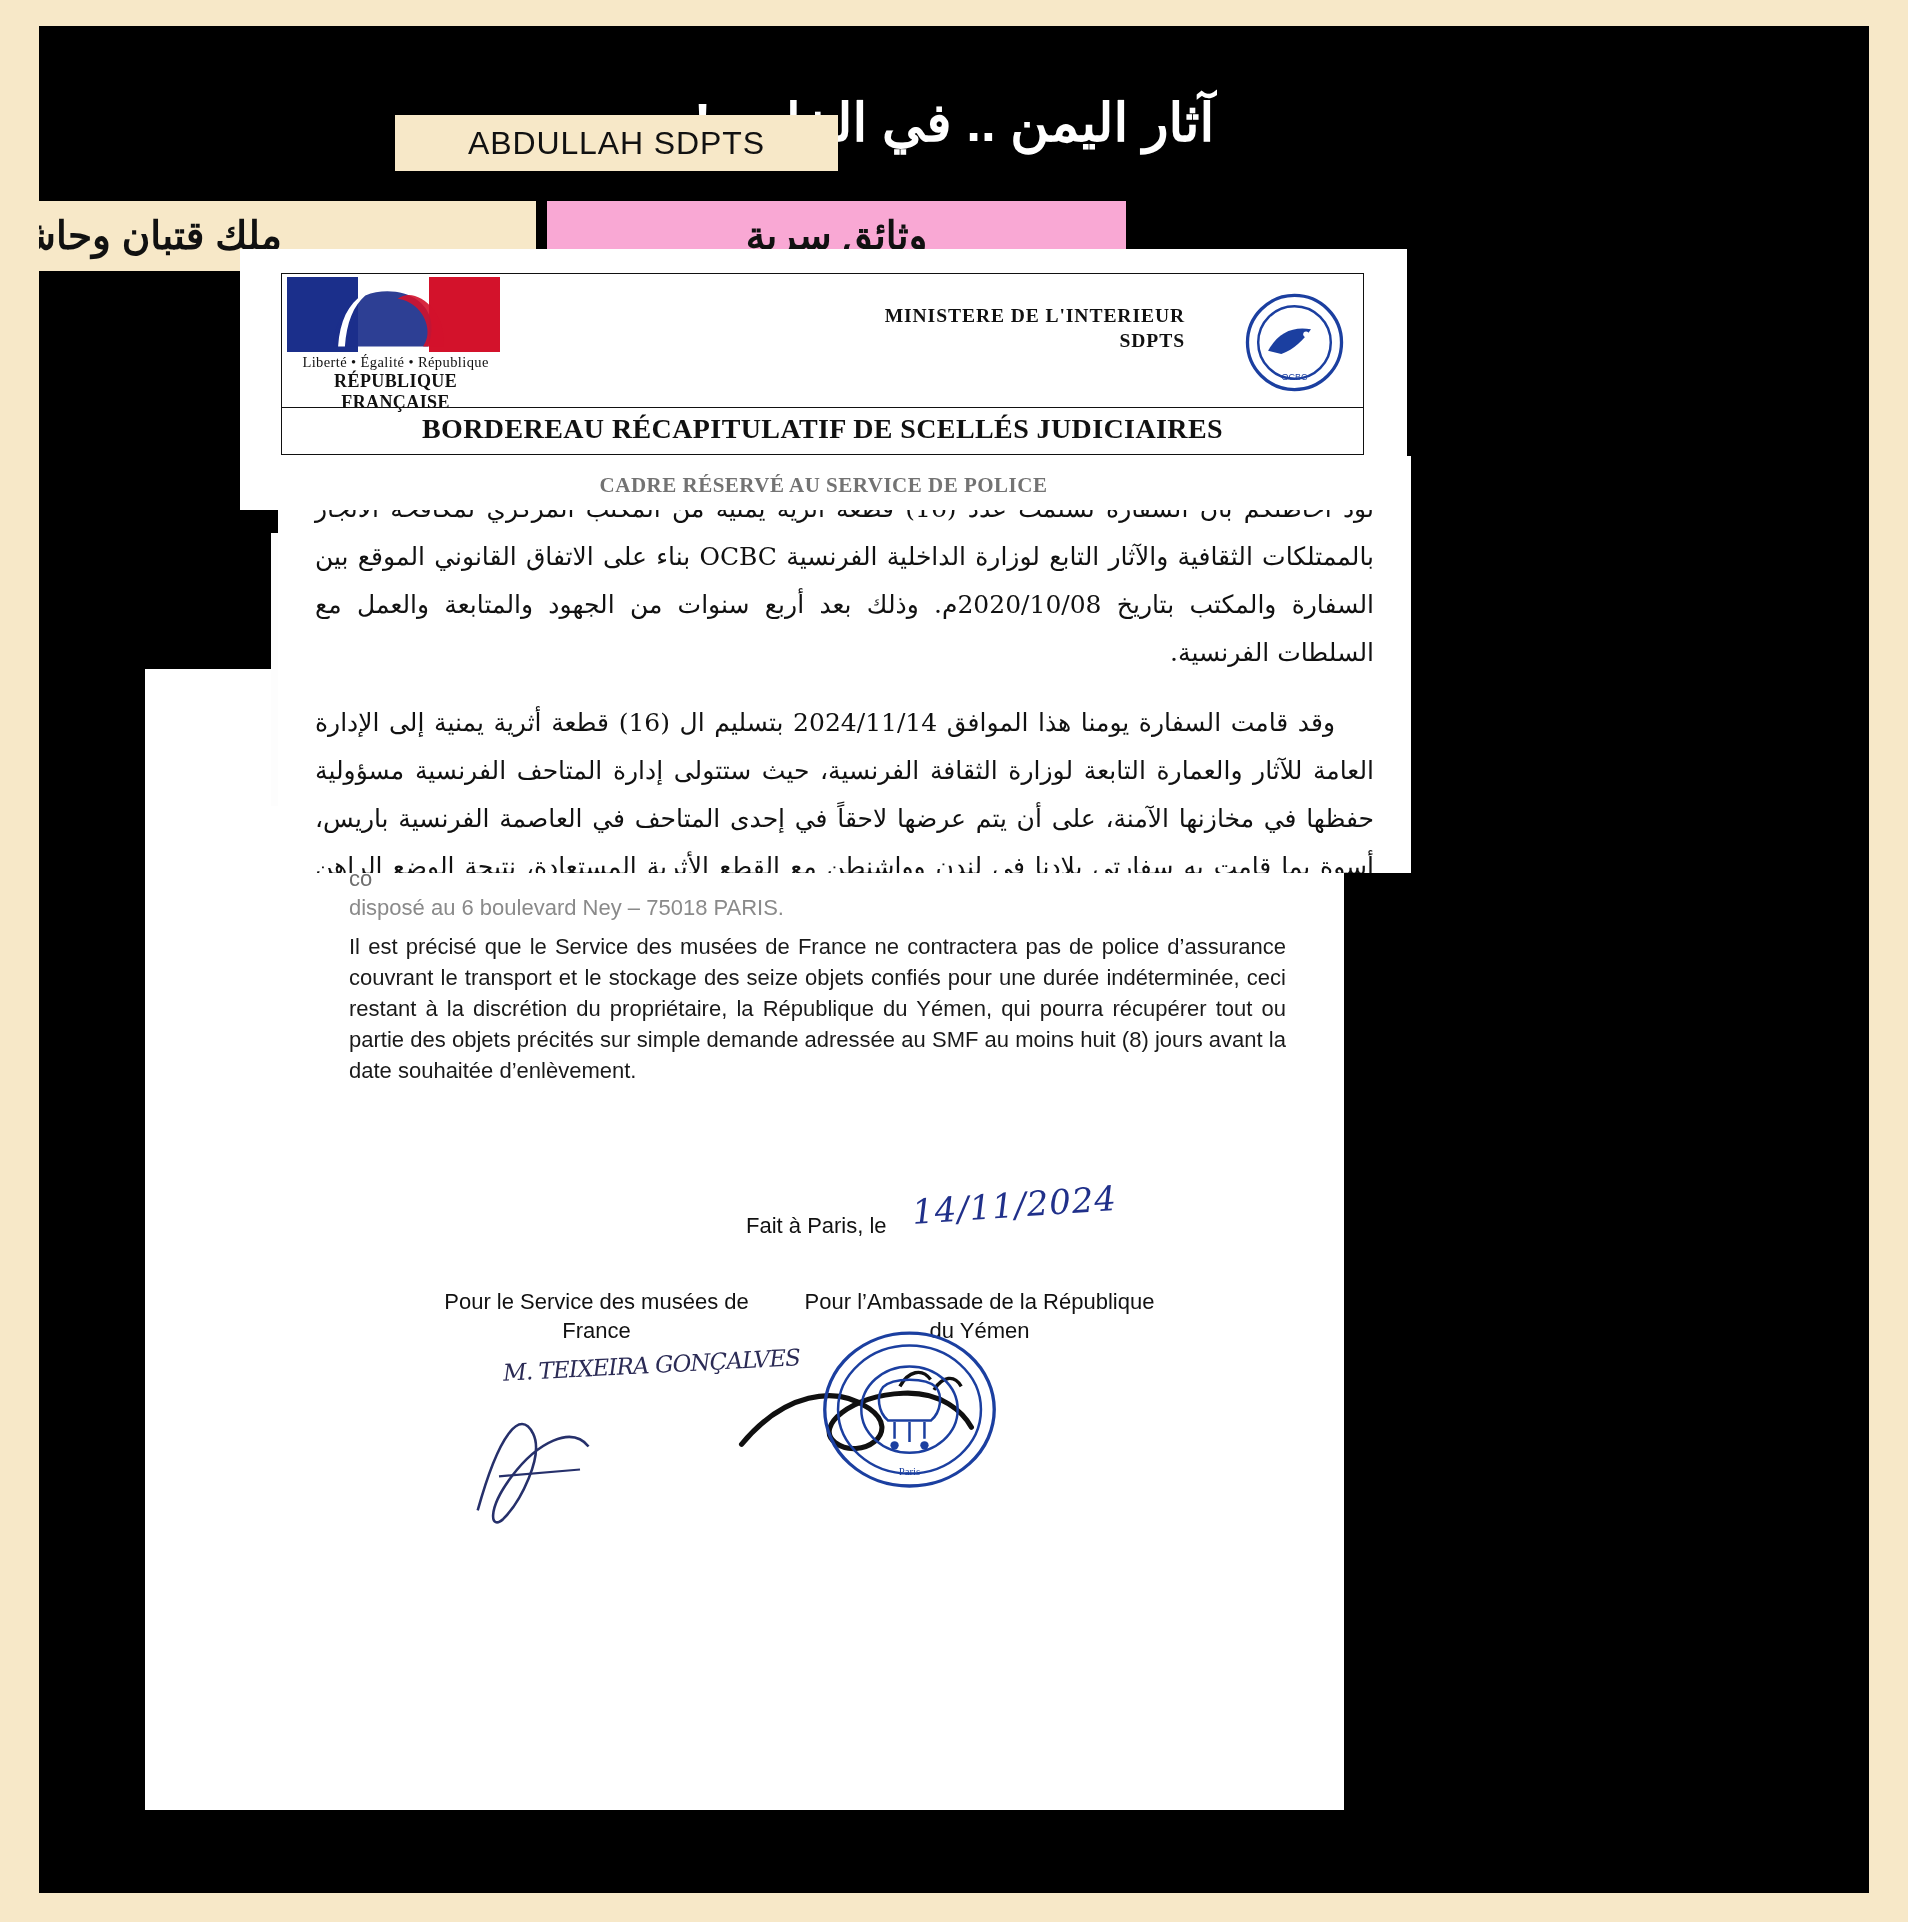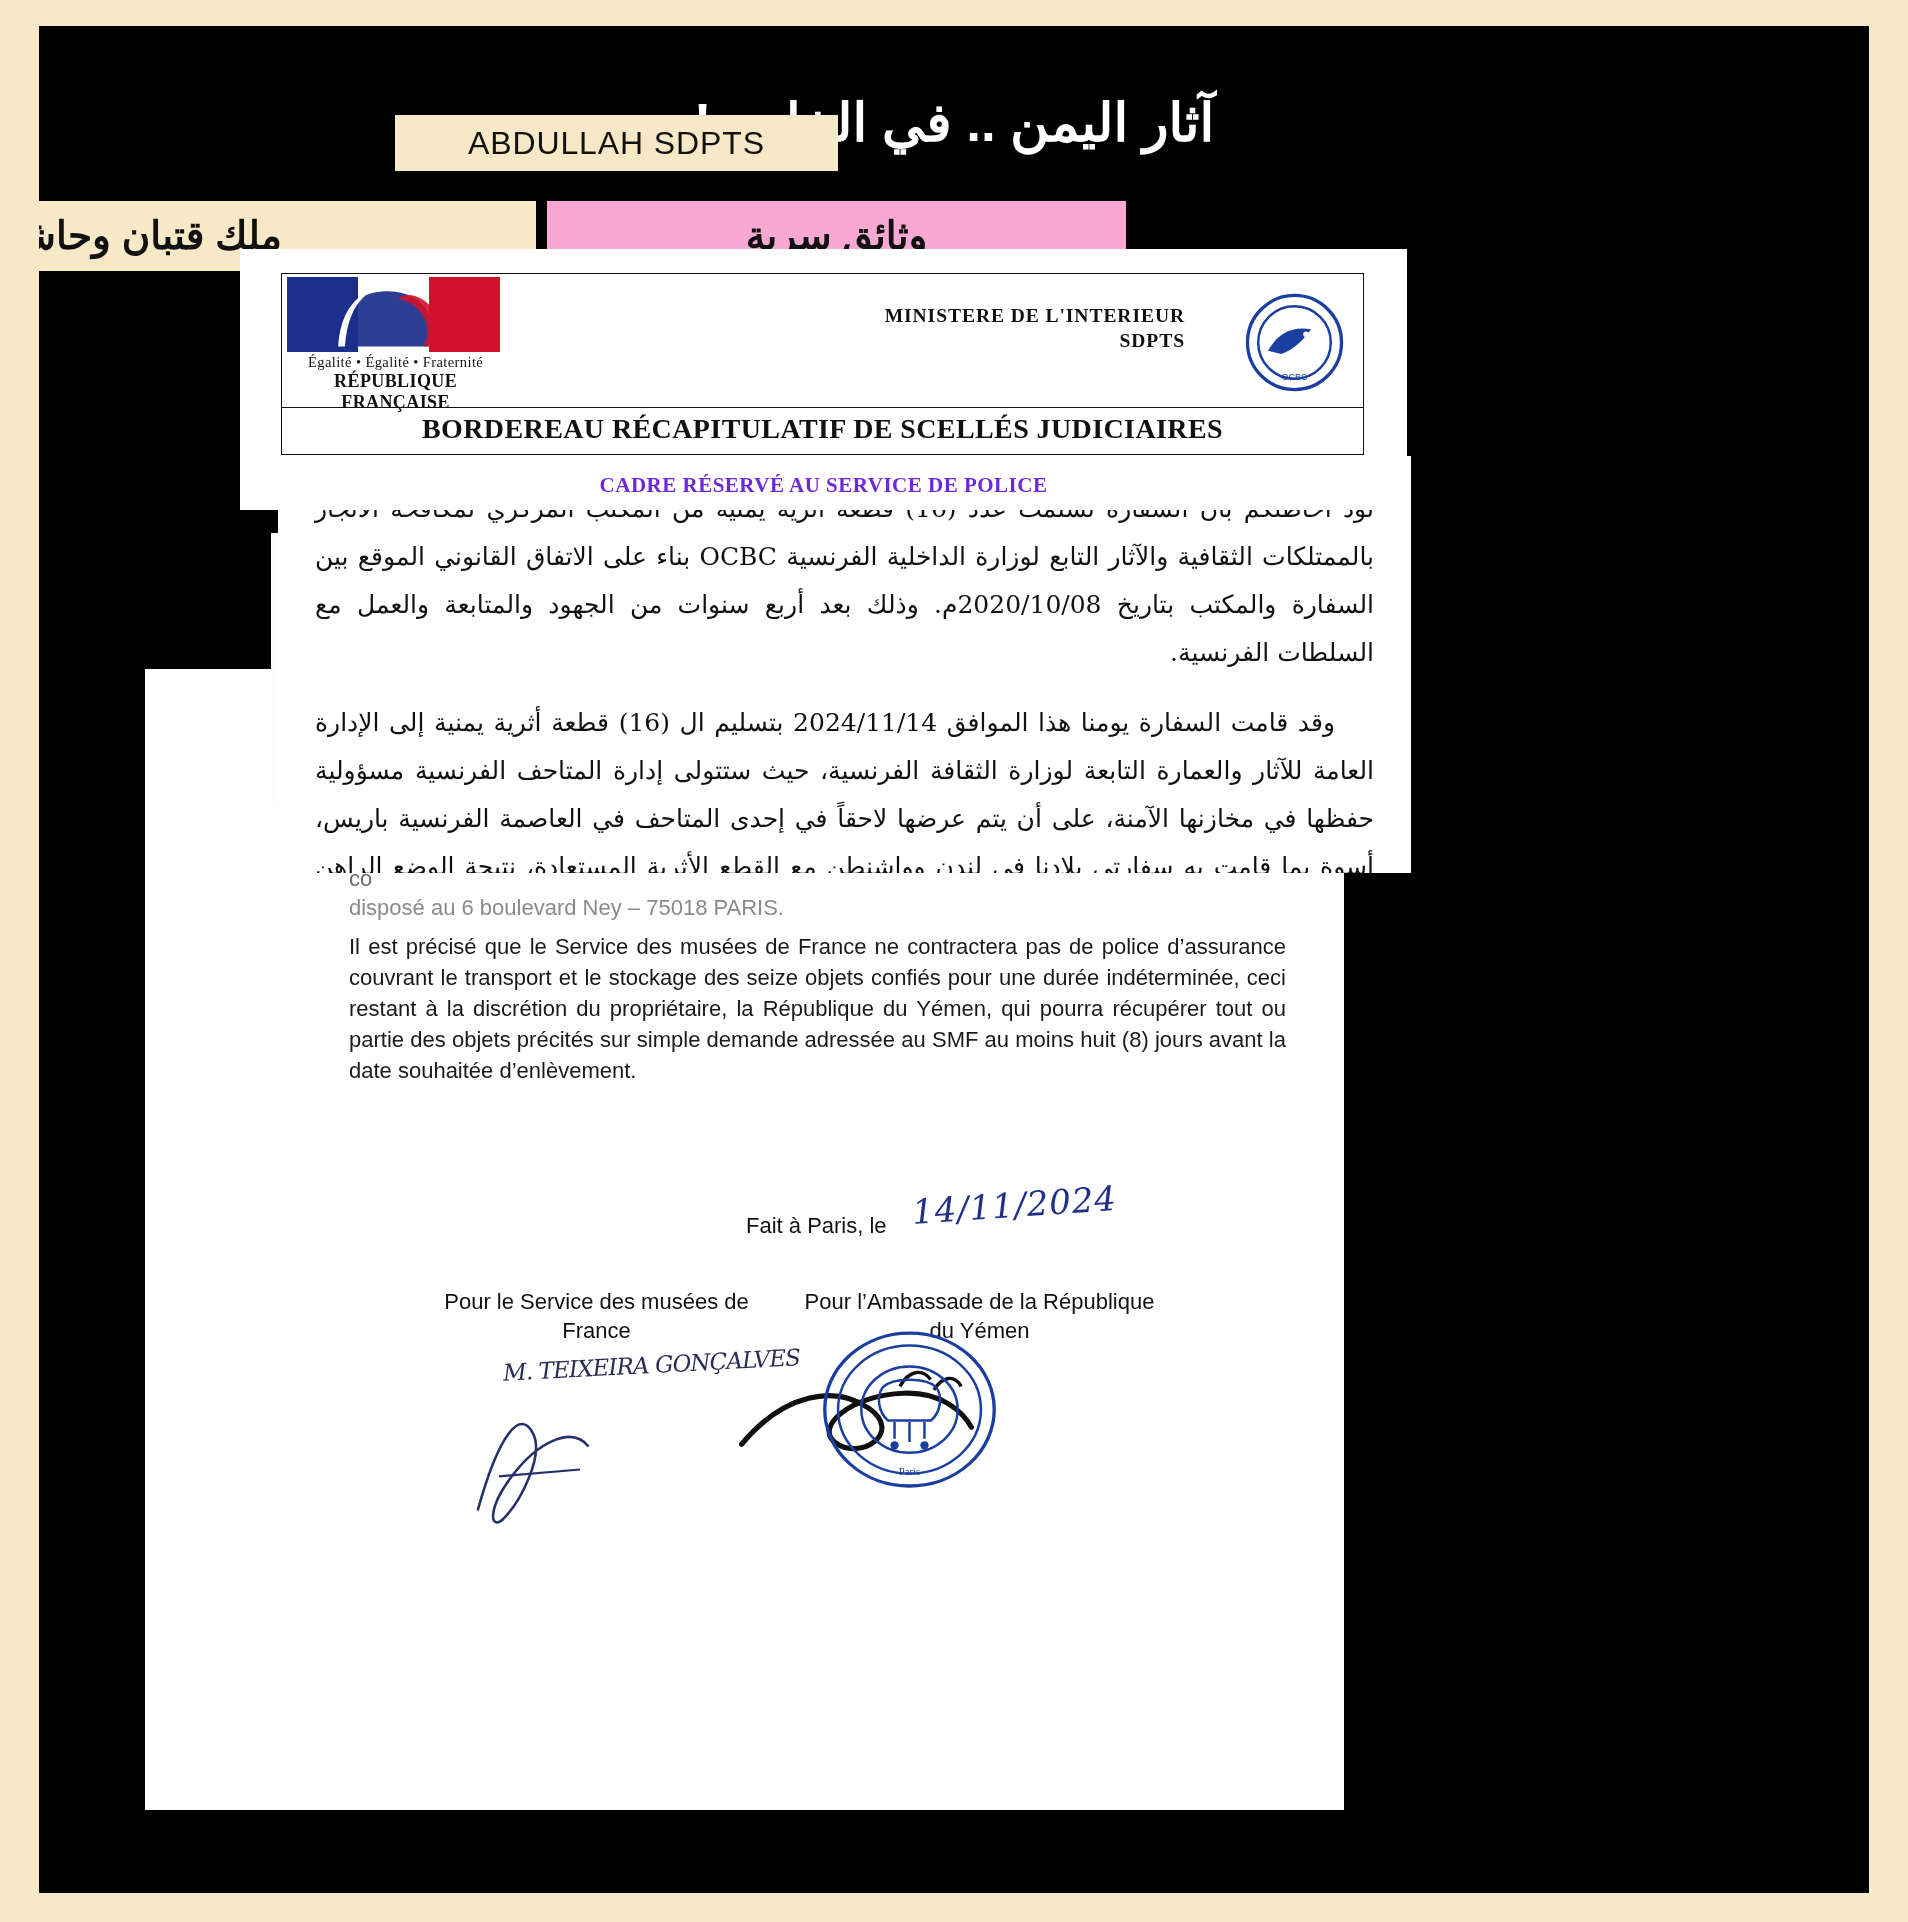--- a/index.html
+++ b/index.html
@@ -281,21 +281,21 @@
     position: absolute;
     left: 201px;
     top: 441px;
     width: 1167px;
     height: 43px;
     text-align: center;
     font-family: "Liberation Serif", serif;
     font-weight: bold;
     font-size: 21px;
     letter-spacing: 0.5px;
-    color: #6d28d9;
+    color: #737373;
     background: #ffffff;
     line-height: 37px;
   }
 </style>
 </head>
 <body>
 
 <div class="frame">
   <div class="stage">
 
@@ -362,21 +362,21 @@
     <div class="doc doc-head">
       <div class="head-box">
         <div class="marianne">
           <div class="flag">
             <svg class="face" viewBox="0 0 180 82">
               <path d="M20,78 C22,50 34,28 58,18 C78,10 104,12 120,24 C136,36 140,56 132,78 Z" fill="#1b2f8b" opacity="0.92"></path>
               <path d="M96,22 C112,24 126,36 130,52 C133,64 130,72 126,78 L150,78 C152,58 144,34 124,22 C114,16 104,16 96,22 Z" fill="#d3122b" opacity="0.9"></path>
               <path d="M58,18 C44,30 36,50 34,78 L26,78 C28,48 38,28 56,16 Z" fill="#ffffff"></path>
             </svg>
           </div>
-          <div class="liberte">Égalité • Égalité • Fraternité</div>
+          <div class="liberte">Liberté • Égalité • République</div>
           <div class="rep-fr">RÉPUBLIQUE FRANÇAISE</div>
         </div>
 
         <div class="ministry">
           <div>MINISTERE DE L'INTERIEUR</div>
           <div>SDPTS</div>
         </div>
 
         <svg class="ocbc-logo" viewBox="0 0 120 120">
           <circle cx="60" cy="60" r="57" fill="none" stroke="#1b3fa0" stroke-width="4"></circle>

